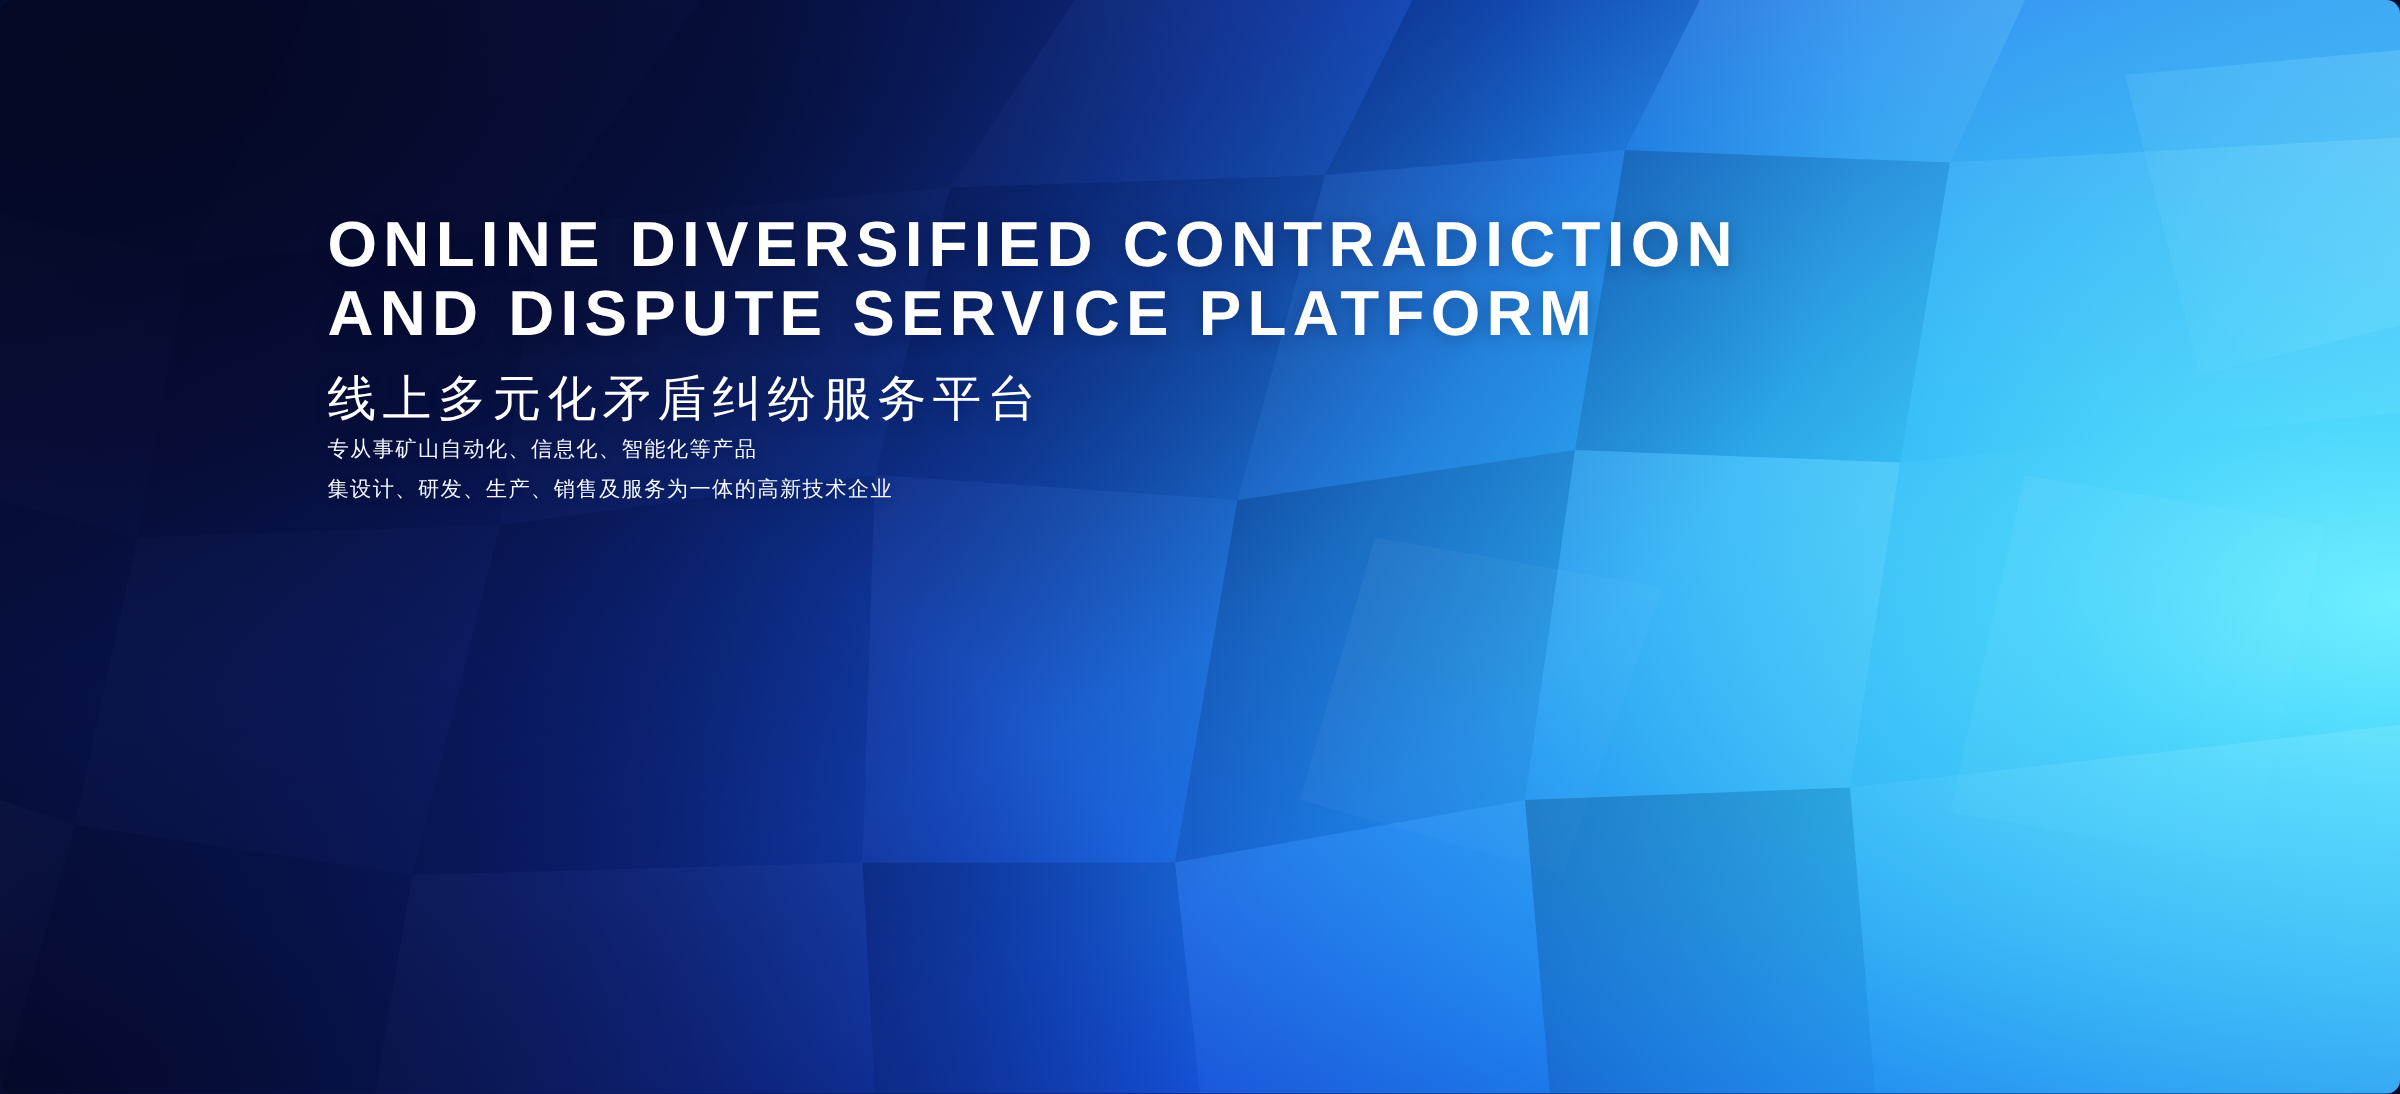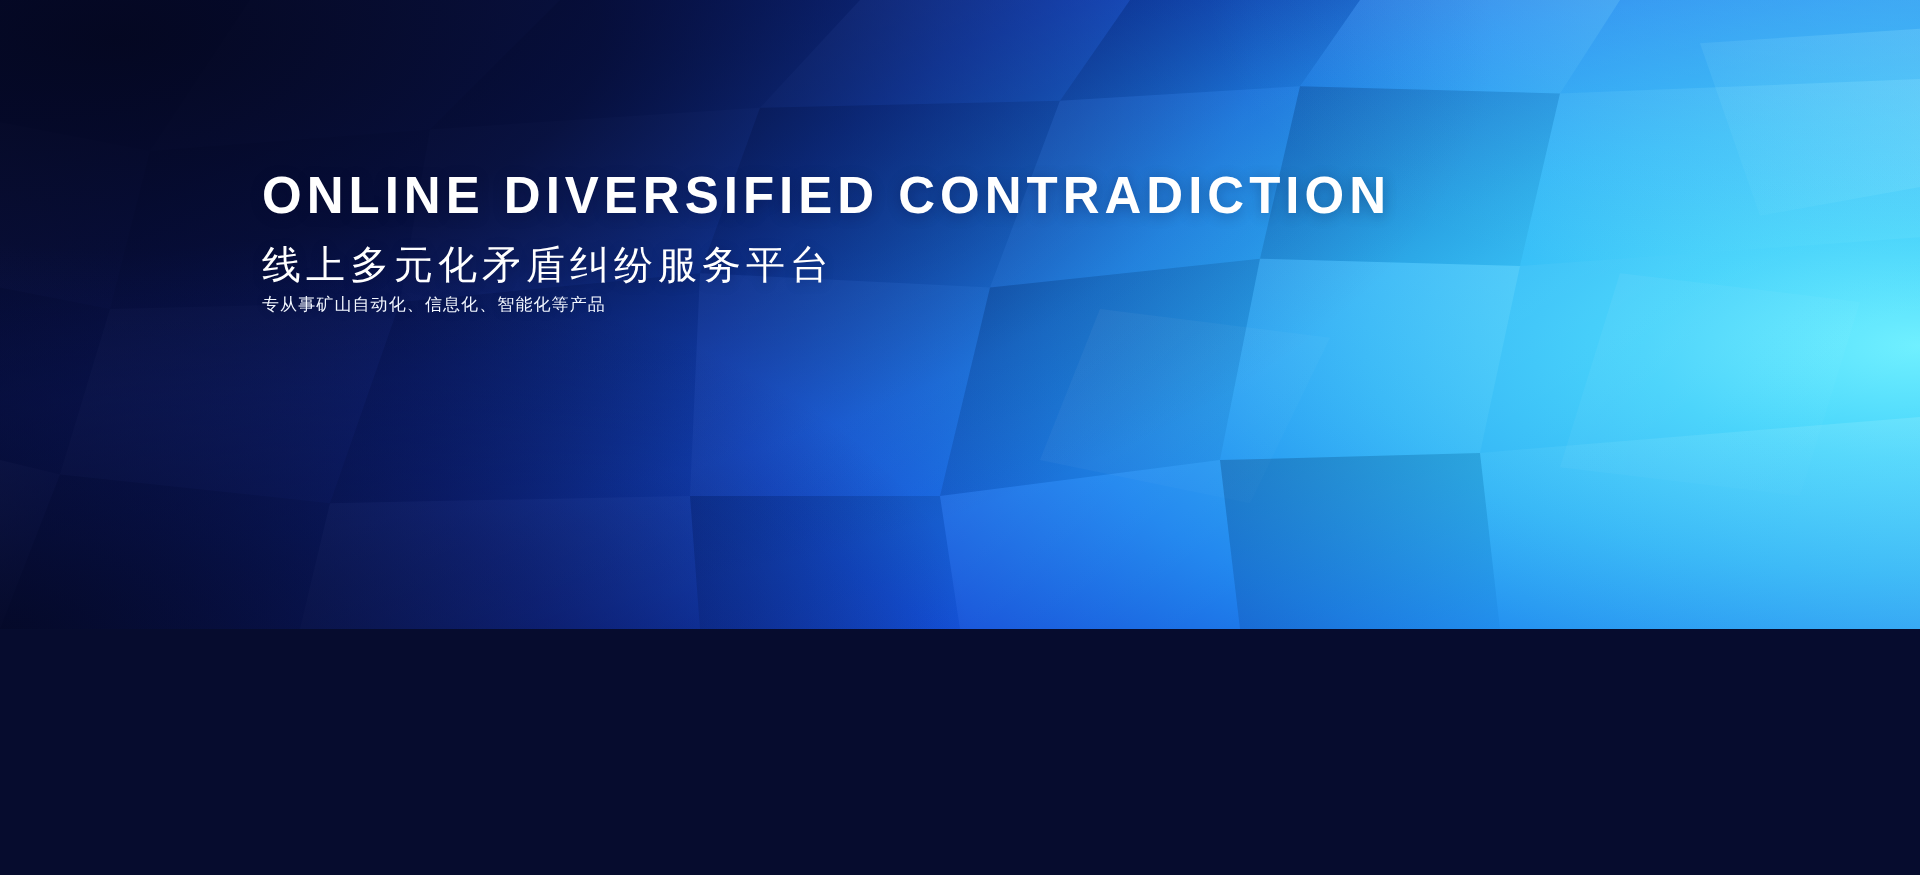--- a/index.html
+++ b/index.html
@@ -6,24 +6,25 @@
   html, body {
     width:1920px; height:875px;
     overflow:hidden;
     background:#060c2e;
     font-family:"Liberation Sans", "DejaVu Sans", sans-serif;
   }
 
   .banner {
     position:relative;
     width:1920px;
-    height:629px;
+    height:875px;
     overflow:hidden;
     background:
       radial-gradient(120% 150% at 100% 55%, #6df0ff 0%, #43d2fb 12%, #2fb4f6 24%, #1f86ef 38%, #1450d8 52%, #0f2da4 66%, #0b1a6d 80%, #080f42 92%, #060a2b 100%);
+    border-radius: 11px;
   }
 
   
   .banner-shade {
     position:absolute; inset:0;
     background:
       radial-gradient(90% 120% at 6% 6%, rgba(4,7,32,0.96) 0%, rgba(5,9,40,0.82) 28%, rgba(7,14,58,0.45) 48%, rgba(9,20,80,0.12) 66%, rgba(0,0,0,0) 80%);
     pointer-events:none;
   }
   .banner-shade2 {
@@ -143,22 +144,24 @@
     </g>
   </svg>
 
   <div class="banner-shade"></div>
   <div class="banner-shade2"></div>
 
   <div class="content">
 
     <h1 class="headline">
       <span class="headline-line">ONLINE DIVERSIFIED CONTRADICTION</span>
+      <span class="headline-line">AND DISPUTE SERVICE PLATFORM</span>
     </h1>
 
     <div class="subtitle">线上多元化矛盾纠纷服务平台</div>
 
     <div class="desc">
       <span class="desc-line">专从事矿山自动化、信息化、智能化等产品</span>
+      <span class="desc-line">集设计、研发、生产、销售及服务为一体的高新技术企业</span>
     </div>
 
   </div>
 </div>
 
 </body></html>

